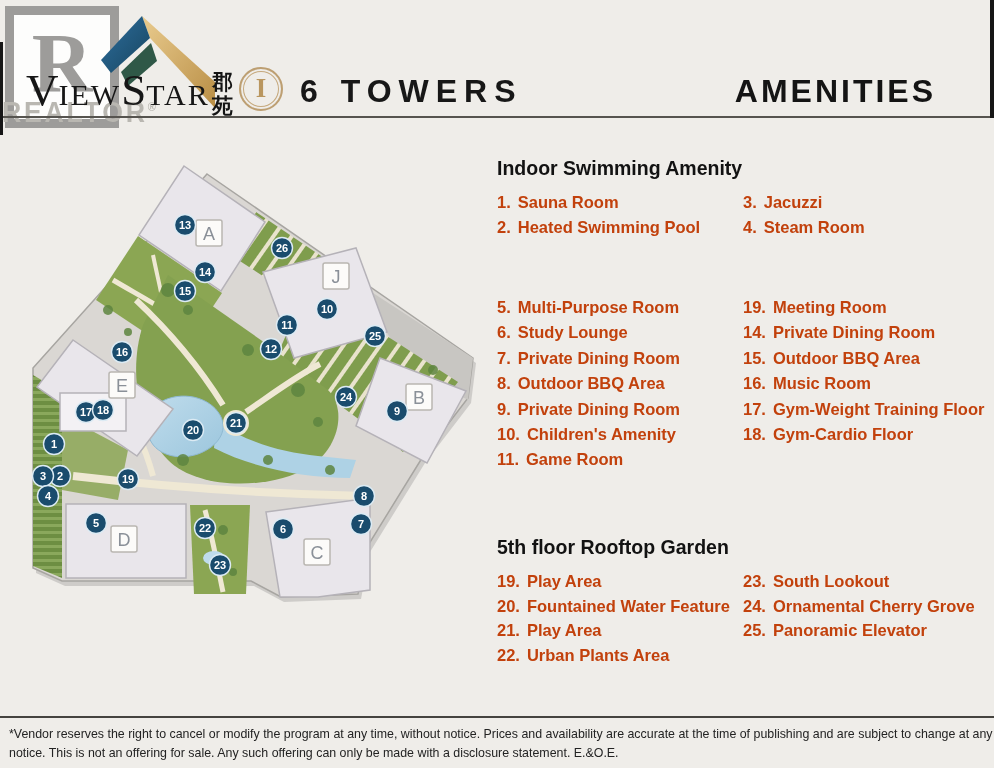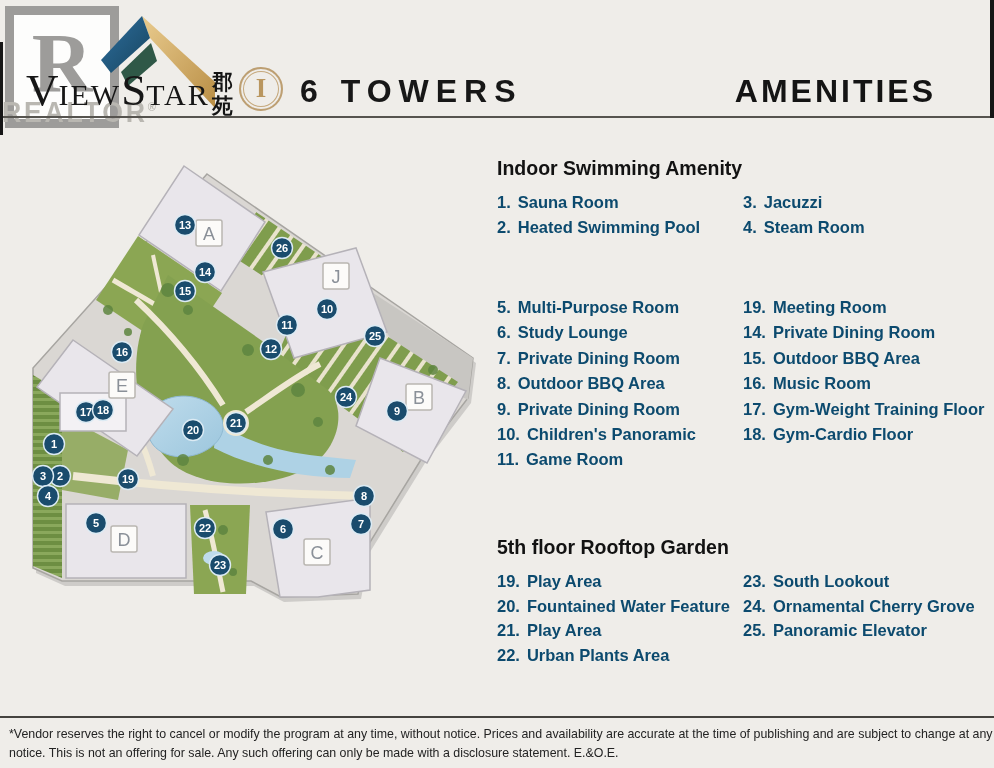--- a/index.html
+++ b/index.html
@@ -25,21 +25,21 @@
           border:2px solid #bd9f72;box-shadow:inset 0 0 0 2px #efede9,inset 0 0 0 3px #c5a87c;
           display:flex;align-items:center;justify-content:center;}
   .emblem span{font-family:"Liberation Serif",serif;font-size:27px;font-weight:bold;color:#b9965f;margin-top:-2px;}
   .towers{position:absolute;left:300px;top:73px;font-size:32px;font-weight:bold;letter-spacing:7px;color:#171717;white-space:nowrap;}
   .amenities{position:absolute;right:58px;top:73px;font-size:32px;font-weight:bold;letter-spacing:3px;color:#141414;white-space:nowrap;}
   
   .map{position:absolute;left:18px;top:160px;width:468px;height:458px;}
   
   .sec-title{position:absolute;font-size:19.5px;font-weight:bold;color:#121212;white-space:nowrap;text-align:right;}
   .col{position:absolute;white-space:nowrap;}
-  .item{line-height:25.4px;font-size:16.5px;font-weight:600;color:#0c4a6e;}
+  .item{line-height:25.4px;font-size:16.5px;font-weight:600;color:#c2410c;}
   .tight .item{line-height:24.7px;}
   .item .num{margin-right:7px;}
   
   .f-line{position:absolute;left:0;top:716px;width:994px;height:2px;background:#45433f;}
   .f-text{position:absolute;left:9px;width:980px;font-size:12.4px;color:#232323;white-space:nowrap;}
 </style>
 </head>
 <body>
 
 <div class="page">
@@ -303,21 +303,21 @@
       <div class="item"><span class="num">3.</span><span class="lbl">Jacuzzi</span></div>
       <div class="item"><span class="num">4.</span><span class="lbl">Steam Room</span></div>
     </div>
 
   <div class="col" style="left:497px;top:295px;">
       <div class="item"><span class="num">5.</span><span class="lbl">Multi-Purpose Room</span></div>
       <div class="item"><span class="num">6.</span><span class="lbl">Study Lounge</span></div>
       <div class="item"><span class="num">7.</span><span class="lbl">Private Dining Room</span></div>
       <div class="item"><span class="num">8.</span><span class="lbl">Outdoor BBQ Area</span></div>
       <div class="item"><span class="num">9.</span><span class="lbl">Private Dining Room</span></div>
-      <div class="item"><span class="num">10.</span><span class="lbl">Children's Panoramic</span></div>
+      <div class="item"><span class="num">10.</span><span class="lbl">Children's Amenity</span></div>
       <div class="item"><span class="num">11.</span><span class="lbl">Game Room</span></div>
     </div>
   <div class="col" style="left:743px;top:295px;">
       <div class="item"><span class="num">19.</span><span class="lbl">Meeting Room</span></div>
       <div class="item"><span class="num">14.</span><span class="lbl">Private Dining Room</span></div>
       <div class="item"><span class="num">15.</span><span class="lbl">Outdoor BBQ Area</span></div>
       <div class="item"><span class="num">16.</span><span class="lbl">Music Room</span></div>
       <div class="item"><span class="num">17.</span><span class="lbl">Gym-Weight Training Floor</span></div>
       <div class="item"><span class="num">18.</span><span class="lbl">Gym-Cardio Floor</span></div>
     </div>

